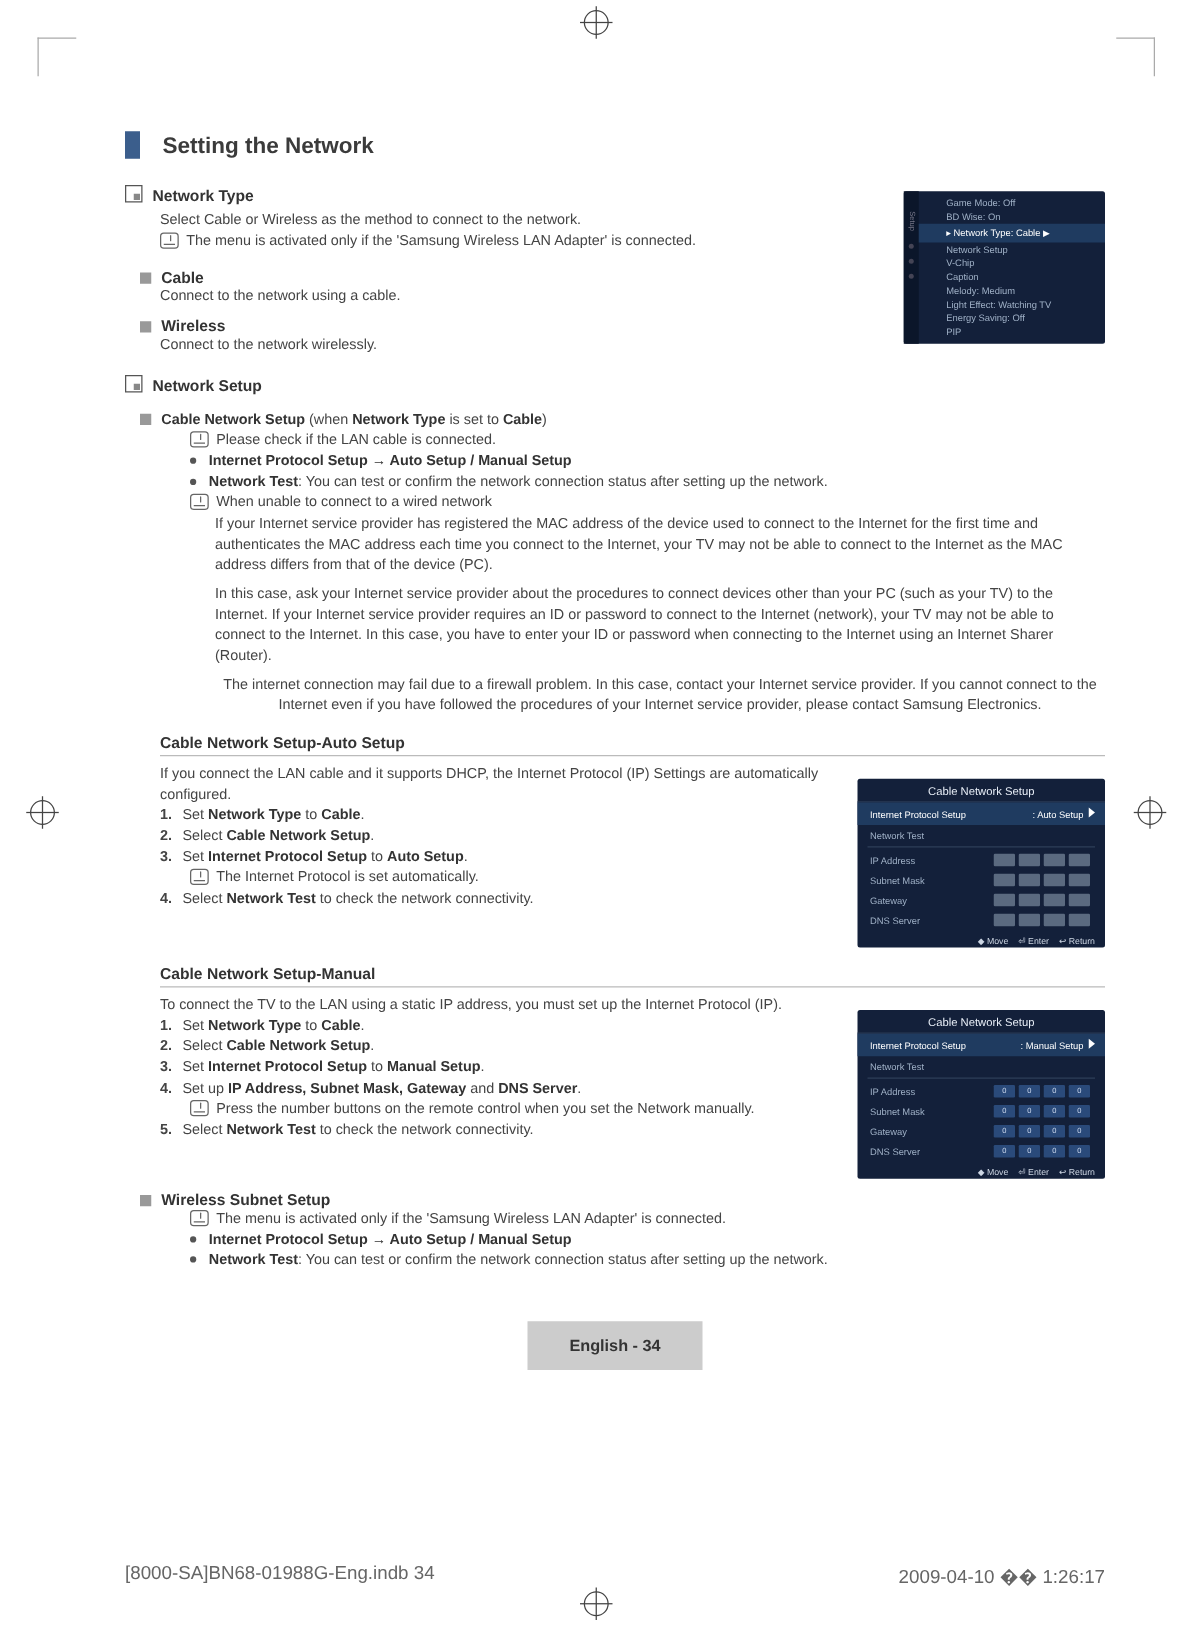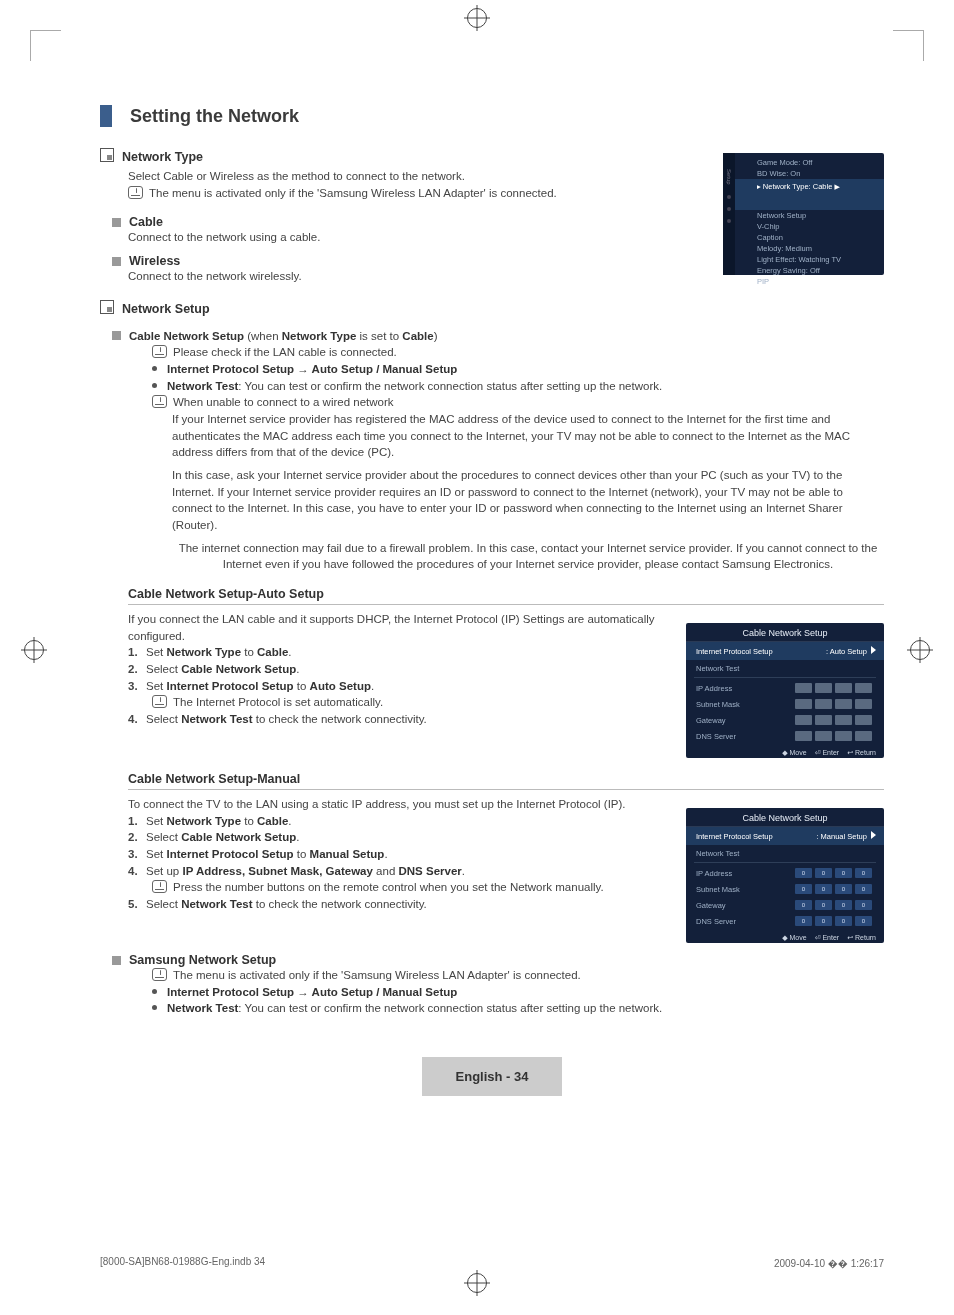--- a/index.html
+++ b/index.html
@@ -73,42 +73,42 @@
   
   .osd {
     background:#13203a;
     color:#9fb0c6;
     font-size: 7.5px;
     border-radius:2px;
   }
   .osd1 { width:161px; height:122px; margin-top:6px;}
   .osd2, .osd3 { width:198px; height:135px; margin-top:12px;}
   .osd-row { display:flex; padding:1px 10px 1px 22px;}
-  .osd-row.hl { background:#1f3b60; color:#fff; padding-top:3px; padding-bottom:19px;}
+  .osd-row.hl { background:#1f3b60; color:#fff; padding-top:3px; padding-bottom:3px;}
   .osd .tri { color:#fff; font-size:7px;}
   .osd-side { width:12px; background:#0b162a; display:flex; flex-direction:column; align-items:center; gap:8px; padding-top:14px;}
   .osd-side .dot { width:4px; height:4px; background:#445; border-radius:50%;}
   .osd1-body { display:flex; height:100%;}
   .osd1-main { flex:1; padding-top:4px;}
   .vtext { writing-mode: vertical-rl; font-size:6px; color:#778; padding:2px 0;}
   
   .osd-title { text-align:center; color:#e8eef7; font-size:9px; padding:5px 0 3px; border-bottom:1px solid #2a3a55;}
   .osd-nav { display:flex; justify-content:flex-end; gap:8px; font-size:7px; padding:5px 8px; color:#cdd6e3;}
   .ip-grid { display:flex; gap:3px;}
   .ip-box { width:17px; height:10px; background:#5a6a80; border-radius:1px;}
   .ip-box.on { background:#2a4a7a; color:#d0dcf0; display:flex; align-items:center; justify-content:center; font-size:6px;}
   .ip-row { display:flex; justify-content:space-between; align-items:center; padding:3px 12px 3px 10px;gap:28px;}
   .ip-label { width:62px;}
   .osd-sub { display:flex; justify-content:space-between; align-items:center; padding:4px 8px 4px 10px; }
   .osd-sub.hl { background:#1f3b60; color:#fff;}
   .osd-sep { border-bottom:1px solid #2e3e58; margin: 0 8px 2px;}
   .tri-r { display:inline-block; width:0; height:0; border-top:4px solid transparent; border-bottom:4px solid transparent; border-left:5px solid #fff;}
 
   .lang-box { width:140px; margin:40px auto 0; background:#ccc; text-align:center; padding:12px 0; font-size:13px; color:#333; font-weight:bold;}
-  .footer { display:flex; justify-content:space-between; font-size:10px; color:#666; position:absolute; bottom:45px; left:100px; right:70px;}
+  .footer { display:flex; justify-content:space-between; font-size:15px; color:#666; position:absolute; bottom:45px; left:100px; right:70px;}
   .spacer { height: 14px;}
   .sub-heading { font-weight:bold; font-size:12.5px; color:#333; border-bottom:1px solid #bbb; padding-bottom:3px; margin: 14px 0 6px 28px; }
 </style>
 </head>
 <body>
 
 <div class="page">
   <div class="crop-tl"></div>
   <div class="crop-tr"></div>
   <div class="register-mark reg-top"></div>
@@ -395,21 +395,21 @@
           <span>◆ Move</span>
           <span>⏎ Enter</span>
           <span>↩ Return</span>
         </div>
     </div>
   </div>
 
   <div style="height:10px;"></div>
   <div class="row" style="margin-left:12px;">
     <span class="sq-bullet"></span>
-    <span class="sub-title">Samsung Network Setup</span>
+    <span class="sub-title">Wireless Subnet Setup</span>
   </div>
   <div class="row indent2">
     <span class="note-icon"></span>
     <span class="body-line">The menu is activated only if the 'Samsung Wireless LAN Adapter' is connected.</span>
   </div>
   <div class="row indent2">
     <span class="dot-bullet"></span>
     <span class="body-line"><b>Internet Protocol Setup → Auto Setup / Manual Setup</b></span>
   </div>
   <div class="row indent2">

